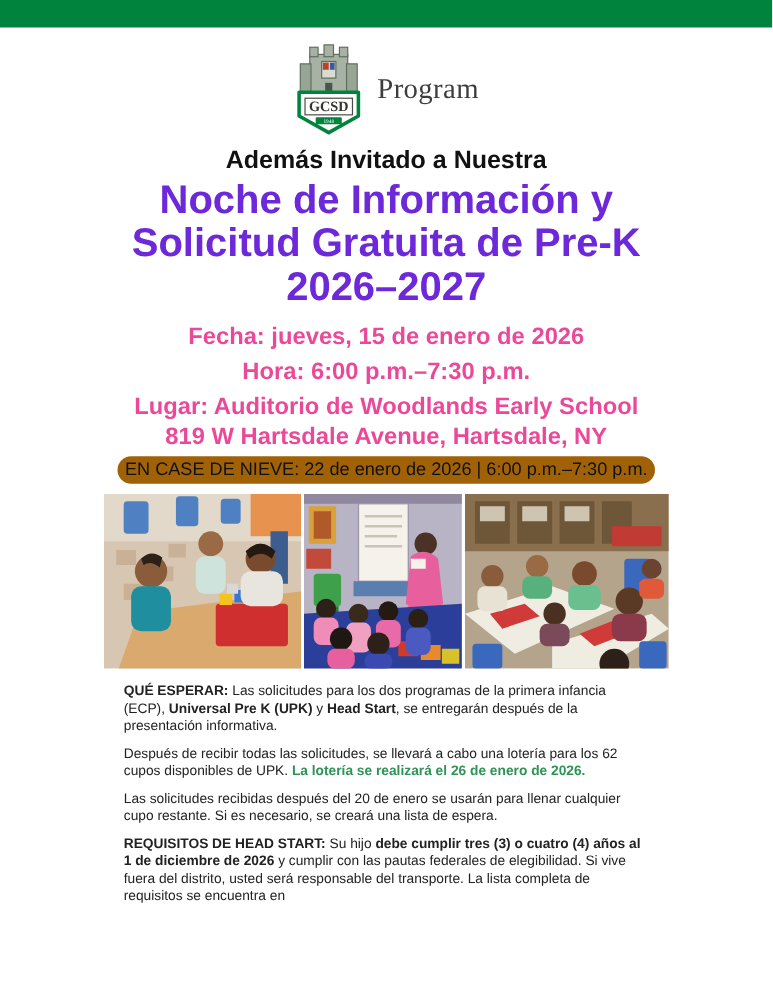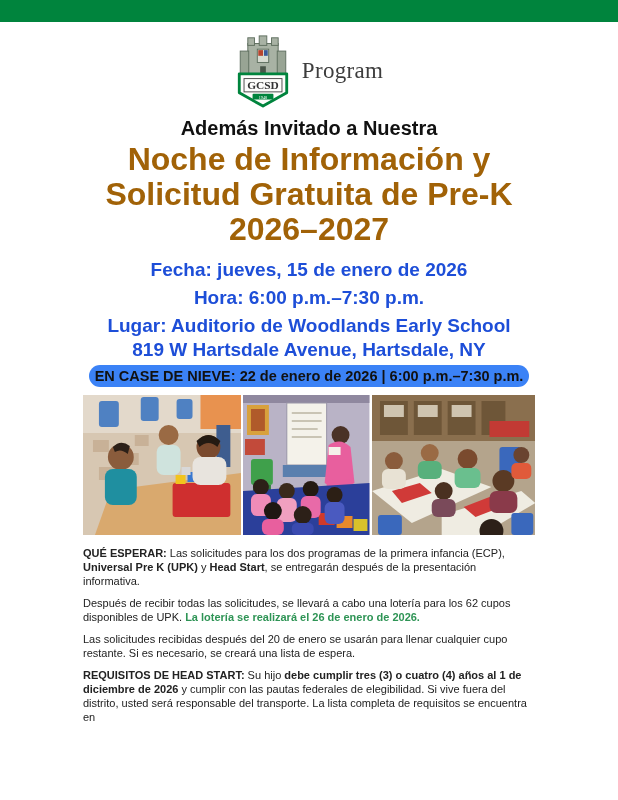--- a/index.html
+++ b/index.html
@@ -24,50 +24,50 @@
     font-family:"Liberation Serif","DejaVu Serif",serif;
     font-size:23px;line-height:1.2;color:#3d3d3d;letter-spacing:.3px;
   }
 
   .kicker{
     margin-top:8px;text-align:center;
     font-size:20px;line-height:24px;font-weight:700;color:#111;
   }
   .title{
     margin:2px 0 0;text-align:center;
-    font-size:32px;line-height:35px;font-weight:700;color:#a16207;
+    font-size:32px;line-height:35px;font-weight:700;color:#6d28d9;
   }
   .detail{
-    text-align:center;font-weight:700;color:#1d4ed8;
+    text-align:center;font-weight:700;color:#ec4899;
     font-size:19px;line-height:22px;margin-top:6px;
   }
   .detail.first{margin-top:12px;}
   .detail.addr{margin-top:2px;}
 
   .snow-row{text-align:center;margin-top:4px;}
   .snow{
-    display:inline-block;background:#3b82f6;color:#111;
-    font-size:14.5px;line-height:18px;font-weight:700;padding:2px 6px;border-radius:11px;
+    display:inline-block;background:#a16207;color:#111;
+    font-size:14.5px;line-height:18px;font-weight:400;padding:2px 6px;border-radius:11px;
   }
 
   .photos{
     width:452px;height:140px;margin:8px auto 0;
     display:flex;gap:2px;flex:0 0 auto;
   }
   .photo{height:140px;overflow:hidden;}
   .photo svg{display:block;width:100%;height:100%;}
   .photo.p1{width:159px;}
   .photo.p2{width:127px;}
   .photo.p3{width:164px;}
 
   .bodytext{
     width:452px;margin:11px auto 0;
     font-size:11px;line-height:14px;color:#222;
   }
-  .body-para{margin:0 0 8px;}
+  .body-para{margin:0 16px 8px;}
   .body-para .b{font-weight:700;}
   .body-para .g{color:#2E9455;font-weight:700;}
 </style>
 </head>
 <body>
 
 <div class="page">
 
   <div class="bar top"></div>
 

